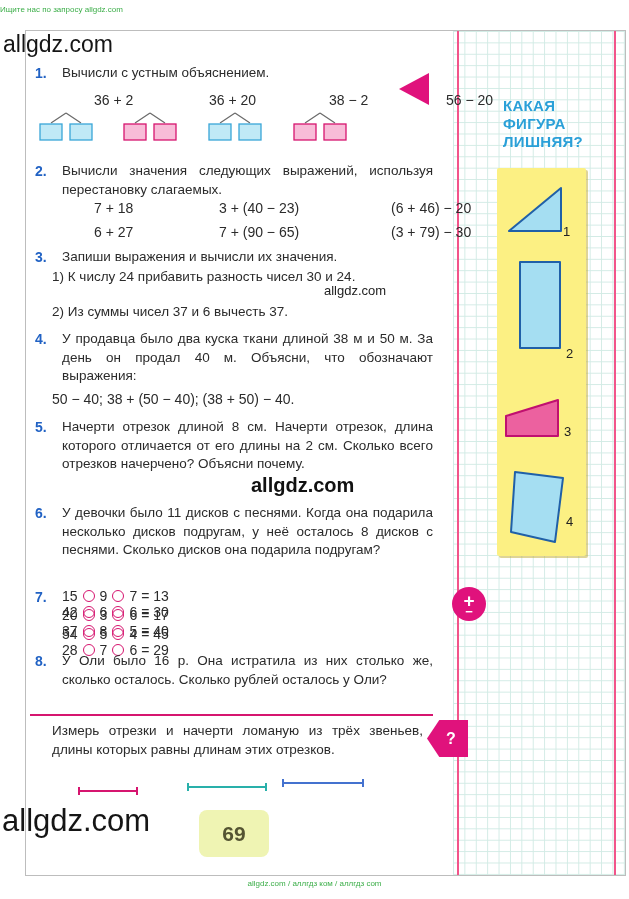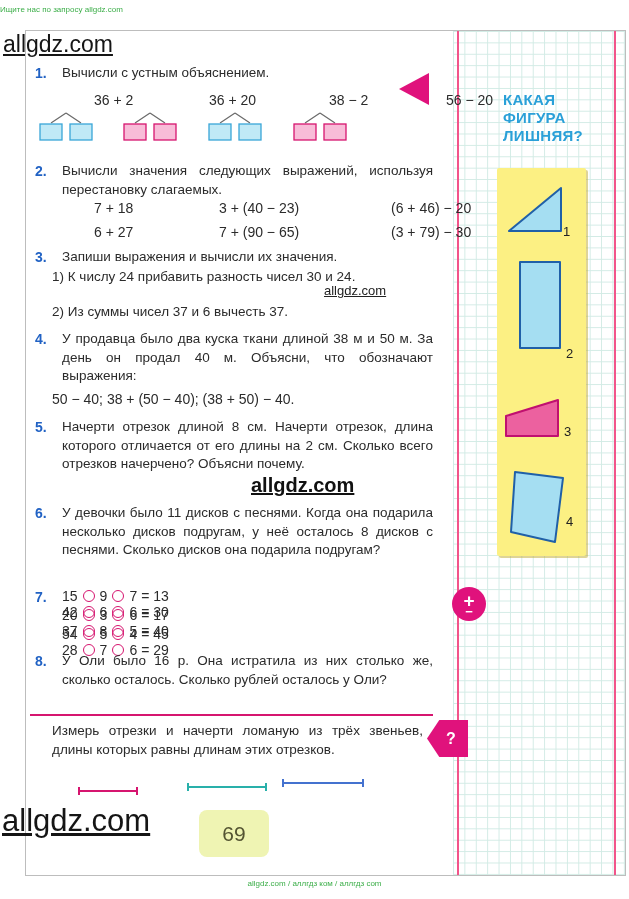--- a/index.html
+++ b/index.html
@@ -2,21 +2,21 @@
 <html lang="ru"><head>
 <meta charset="utf-8">
 <style>
   html,body{margin:0;padding:0;background:#fff;}
   .stage{position:relative;width:629px;height:899px;background:#fff;overflow:hidden;
          font-family:"Liberation Sans","DejaVu Sans",sans-serif;color:#2b2b2b;}
   .toplink{position:absolute;top:5px;left:0;width:100%;text-align:left;font-size:8px;
            color:#3cae49;text-decoration:none;display:block;}
   .footlink{position:absolute;top:879px;left:0;width:100%;text-align:center;font-size:8px;
            color:#3cae49;text-decoration:none;display:block;}
-  .wm{position:absolute;color:#151515;text-decoration:underline;}
+  .wm{position:absolute;color:#151515;}
   .wm-top{left:3px;top:31px;font-size:23px;}
   .wm-mid{left:324px;top:283px;font-size:13px;color:#222;}
   .wm-large{left:251px;top:474px;font-size:20px;font-weight:700;color:#111;}
   .wm-bottom{left:2px;top:803px;font-size:31px;}
   .frame{position:absolute;left:25px;top:30px;width:601px;height:846px;
          border:1px solid #bdbdbd;box-sizing:border-box;background:transparent;}
   .gridpaper{position:absolute;left:453px;top:31px;width:172px;height:844px;background-color:#fff;
      background-image:linear-gradient(to right,#d2ebe5 1px,transparent 1px),
                       linear-gradient(to bottom,#d2ebe5 1px,transparent 1px);
      background-size:11.4px 11.4px;}
@@ -39,34 +39,34 @@
         border-radius:50%;margin:0 5px;vertical-align:-1px;}
   .res{margin-left:4px;}
   .divider{position:absolute;left:30px;top:714px;width:403px;height:2px;background:#d6156f;}
   .seg{position:absolute;}
   .seg line{stroke-width:2;}
   .seg.pink line{stroke:#d6156f;}
   .seg.teal line{stroke:#29b0aa;}
   .seg.blue line{stroke:#4472cf;}
   .badge{position:absolute;left:199px;top:810px;width:70px;height:47px;background:#eff4b3;
          border-radius:8px;display:flex;align-items:center;justify-content:center;
-         font-size:21px;font-weight:400;color:#545432;}
+         font-size:21px;font-weight:700;color:#545432;}
   .tri-marker{position:absolute;left:399px;top:73px;width:0;height:0;
       border-top:16px solid transparent;border-bottom:16px solid transparent;
       border-right:30px solid #e0127c;}
   .plusicon{position:absolute;left:452px;top:587px;width:34px;height:34px;border-radius:50%;
       background:#e0127c;color:#fff;display:flex;flex-direction:column;align-items:center;
       justify-content:center;font-weight:700;}
   .plusicon .pl{font-size:19px;line-height:15px;}
   .plusicon .mn{font-size:13px;line-height:8px;}
   .qarrow{position:absolute;left:427px;top:720px;width:41px;height:37px;background:#e0127c;
       clip-path:polygon(100% 0,30% 0,0 50%,30% 100%,100% 100%);
       display:flex;align-items:center;justify-content:center;padding-left:7px;
       box-sizing:border-box;color:#fff;font-weight:700;font-size:16px;}
-  .sq{position:absolute;left:503px;top:91px;font-weight:700;font-size:15px;color:#2aa0d8;
+  .sq{position:absolute;left:503px;top:97px;font-weight:700;font-size:15px;color:#2aa0d8;
       line-height:18px;letter-spacing:.3px;}
   .panel{position:absolute;left:497px;top:168px;width:89px;height:388px;background:#fcf083;
       border-radius:2px;box-shadow:2px 2px 0 rgba(190,170,50,.5);}
   .panel svg{position:absolute;}
   .cyan-shape{fill:#a5def2;stroke:#2060a8;stroke-width:2;stroke-linejoin:round;}
   .pink-shape{fill:#ec619f;stroke:#c01070;stroke-width:2;stroke-linejoin:round;}
   .shnum{position:absolute;font-size:13px;color:#222;}
 </style>
 </head>
 <body>

